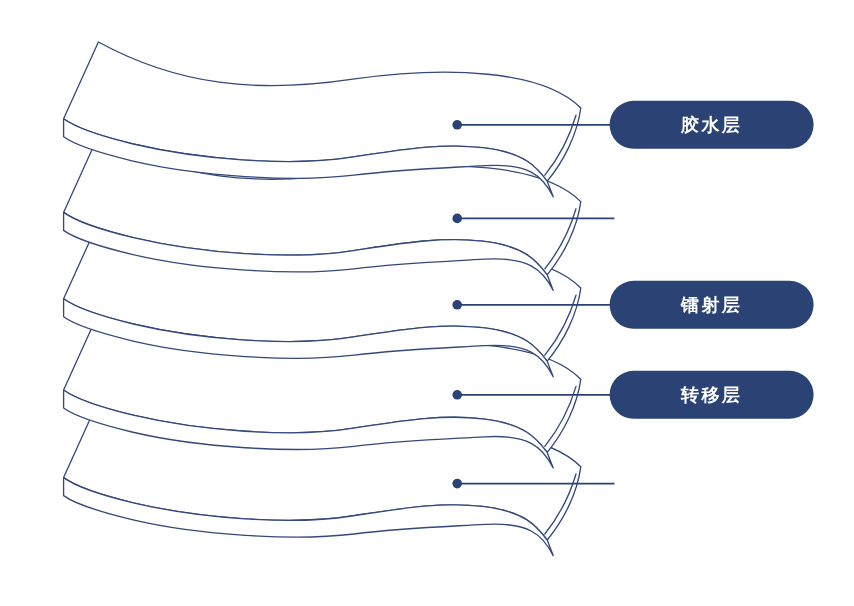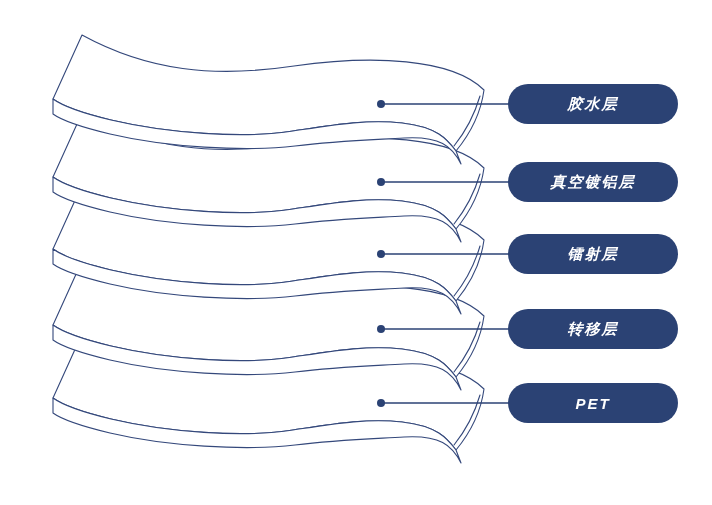--- a/index.html
+++ b/index.html
@@ -51,21 +51,20 @@
     display: flex;
     align-items: center;
     justify-content: center;
   }
   .pill span {
     color: #ffffff;
     font-size: 15px;
     font-weight: bold;
     letter-spacing: 2px;
     white-space: nowrap;
-    font-style: italic;
   }
 </style>
 </head>
 <body>
 
 <div class="canvas">
 
   <svg class="stack-svg" viewBox="0 0 712 505">
     <defs>
       <g id="sheet">
@@ -118,26 +117,20 @@
     </g>
     <g>
       <line class="connector-line" x1="381" y1="403" x2="512" y2="403"></line>
       <circle class="connector-dot" cx="381" cy="403" r="4"></circle>
     </g>
   </svg>
 
   <div class="pill" style="top:84px">
     <span>胶水层</span>
   </div>
-  <div class="pill" style="top:162px">
-    <span>真空镀铝层</span>
-  </div>
   <div class="pill" style="top:309px">
     <span>转移层</span>
   </div>
   <div class="pill" style="top:234px">
     <span>镭射层</span>
   </div>
-  <div class="pill" style="top:383px">
-    <span>PET</span>
-  </div>
 
 </div>
 
 </body></html>

